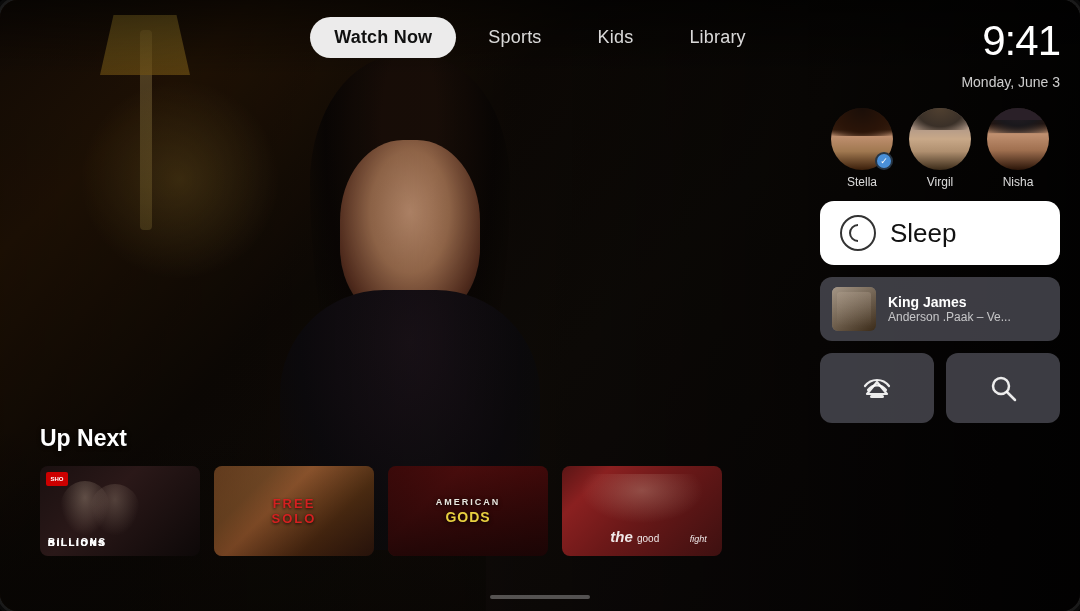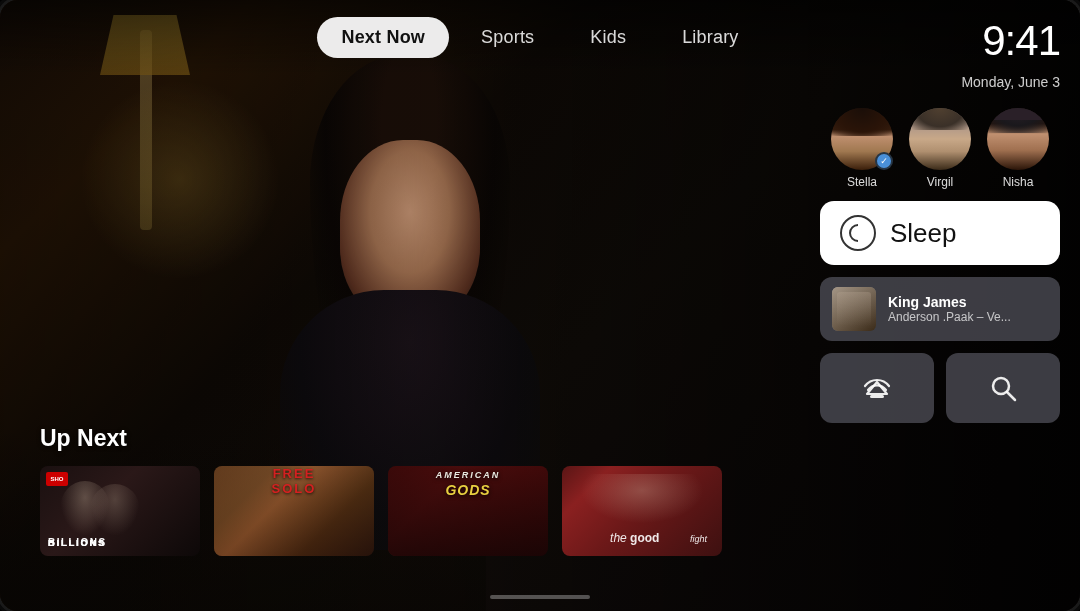--- a/index.html
+++ b/index.html
@@ -317,21 +317,21 @@
       border-radius: 2px;
       z-index: 10;
     }
 
     
     .thumb-inner {
       position: absolute;
       inset: 0;
       display: flex;
       align-items: center;
-      justify-content: flex-start;
+      justify-content: center;
       flex-direction: column;
     }
 
     
     .face-stella {
       background: linear-gradient(180deg, #1a0e0a 0%, #3a2010 40%, #c09070 50%, #a07050 80%, #3a2010 100%);
     }
     .face-virgil {
       background: linear-gradient(180deg, #3a3028 0%, #b09080 40%, #c8a888 55%, #b09080 75%, #3a2010 100%);
     }
@@ -378,21 +378,21 @@
 
     <div style="position:absolute; top:140px; left:340px; width:140px; height:180px; background:radial-gradient(ellipse at 50% 40%, #c09070 0%, #a07050 40%, #5a3020 75%, transparent 100%); border-radius:45% 45% 40% 40%;"></div>
 
     <div style="position:absolute; top:290px; left:280px; width:260px; height:260px; background:radial-gradient(ellipse at 50% 20%, #1a1218 0%, #0d0b0e 60%, transparent 100%); border-radius:40% 40% 0 0;"></div>
   </div>
 
   <div class="bg-overlay"></div>
 
   <nav class="nav-bar">
     <div class="nav-tabs">
-      <div class="nav-tab active">Next Now</div>
+      <div class="nav-tab active">Watch Now</div>
       <div class="nav-tab">Sports</div>
       <div class="nav-tab">Kids</div>
       <div class="nav-tab">Library</div>
     </div>
   </nav>
 
   <section class="up-next-section">
     <div class="up-next-label">Up Next</div>
     <div class="thumbnails-row">
 
@@ -414,33 +414,33 @@
           <div style="text-align:center;z-index:2;position:relative;">
             <div style="color:#d42020;font-size:13px;font-weight:900;letter-spacing:2px;text-shadow:0 1px 3px rgba(0,0,0,0.8);">FREE</div>
             <div style="color:#d42020;font-size:13px;font-weight:900;letter-spacing:2px;text-shadow:0 1px 3px rgba(0,0,0,0.8);">SOLO</div>
           </div>
         </div>
       </div>
 
       <div class="thumbnail" style="background:linear-gradient(135deg,#1a0808 0%,#3d1010 30%,#2a0a0a 60%,#0d0505 100%);">
         <div class="thumb-inner">
           <div style="position:absolute;inset:0;background:linear-gradient(180deg,rgba(80,10,10,0.6) 0%,rgba(30,5,5,0.8) 100%);"></div>
-          <div style="text-align:center;z-index:2;position:relative;padding:4px;font-style:italic;">
+          <div style="text-align:center;z-index:2;position:relative;padding:4px;">
             <div style="color:#e8e8e0;font-size:9px;font-weight:900;letter-spacing:2px;line-height:1.3;text-shadow:0 1px 4px rgba(0,0,0,0.9);">AMERICAN</div>
             <div style="color:#e8d040;font-size:14px;font-weight:900;letter-spacing:1px;text-shadow:0 1px 4px rgba(0,0,0,0.9);">GODS</div>
           </div>
         </div>
       </div>
 
       <div class="thumbnail" style="background:linear-gradient(135deg,#5a1515 0%,#8a2020 20%,#6a1818 50%,#3d1010 100%);">
         <div class="thumb-inner">
 
           <div style="position:absolute;top:8px;left:8px;right:8px;height:55px;background:radial-gradient(ellipse at 50% 30%,rgba(200,170,150,0.35) 0%,transparent 60%);"></div>
           <div style="position:absolute;bottom:10px;left:0;right:0;text-align:center;z-index:2;">
-            <span style="color:rgba(255,255,255,0.9);font-size:12px;font-style:italic;font-weight:400;padding-left:33px;">the </span><span style="color:rgba(255,255,255,0.9);font-size:12px;font-weight:700;font-style:normal;">good</span><span style="color:rgba(255,255,255,0.9);font-size:9px;font-style:italic;font-weight:400;margin-left:28px;"> fight</span>
+            <span style="color:rgba(255,255,255,0.9);font-size:15px;font-style:italic;font-weight:700;padding-left:33px;">the </span><span style="color:rgba(255,255,255,0.9);font-size:10px;font-weight:400;font-style:normal;">good</span><span style="color:rgba(255,255,255,0.9);font-size:9px;font-style:italic;font-weight:400;margin-left:28px;"> fight</span>
           </div>
         </div>
       </div>
 
     </div>
   </section>
 
   <aside class="right-panel">
 
     <div class="clock-area">

